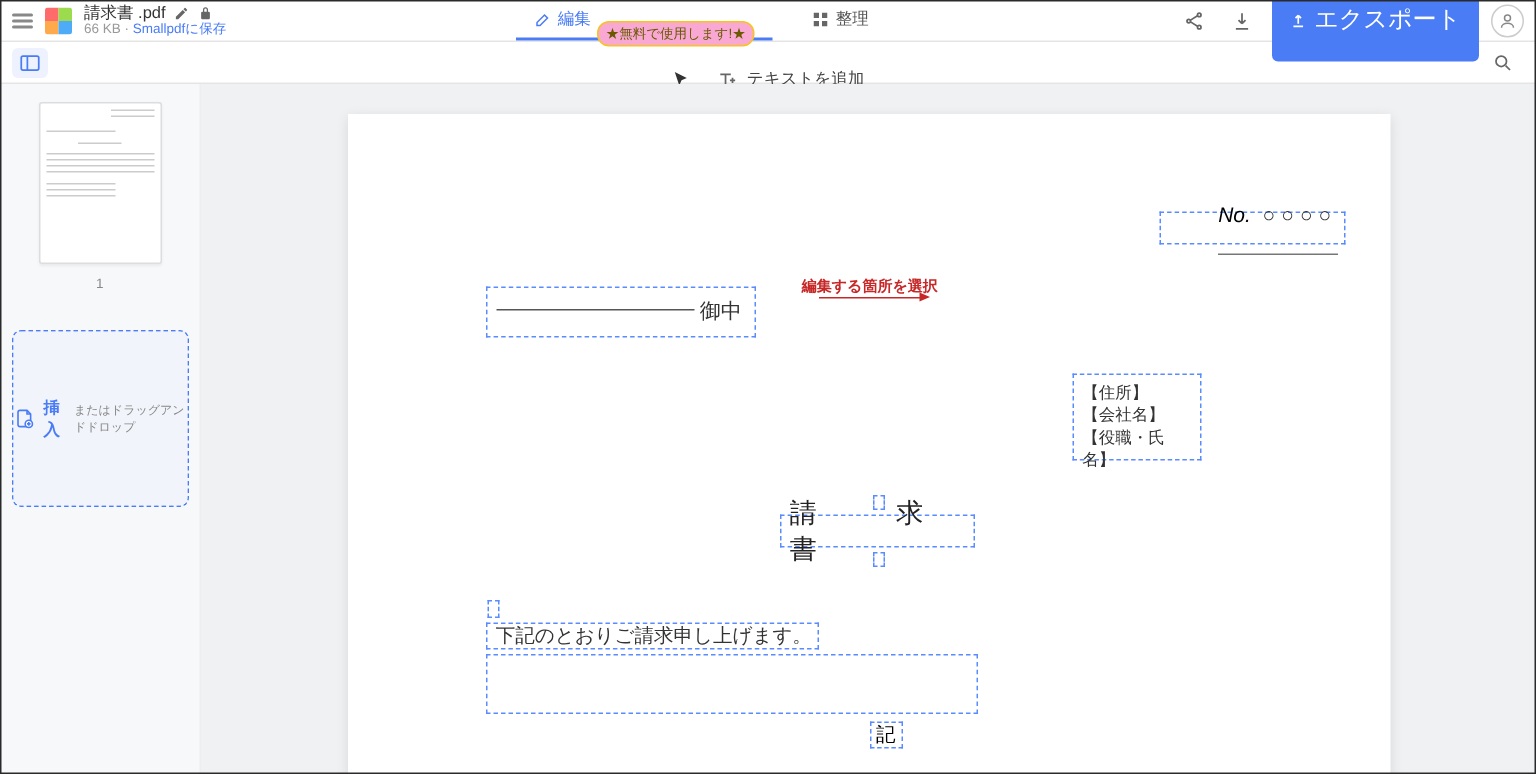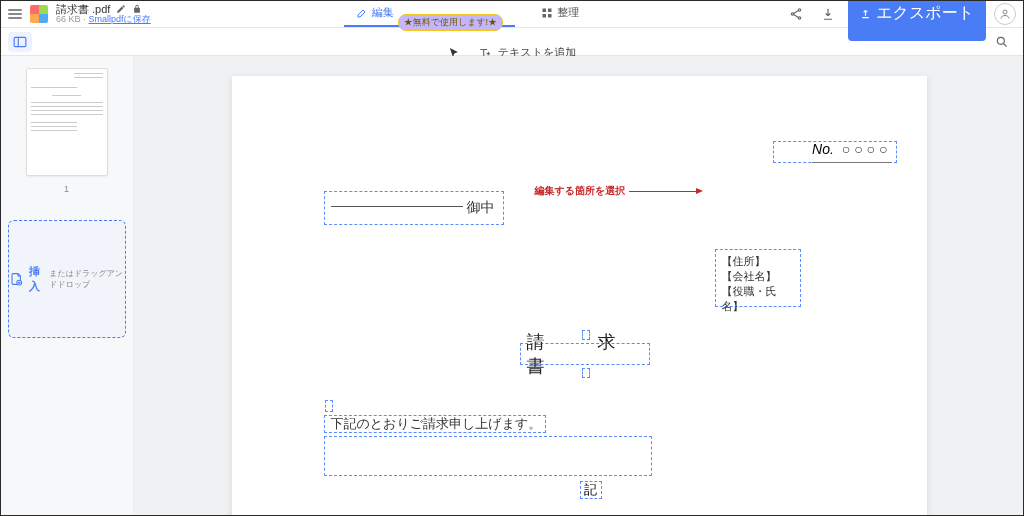--- a/index.html
+++ b/index.html
@@ -11,27 +11,27 @@
     .hamburger span { width: 14px; height: 2px; background: #888; border-radius: 1px; }
     .app-logo { width: 18px; height: 18px; margin-right: 8px; display: grid; grid-template: 1fr 1fr / 1fr 1fr; gap: 0; border-radius: 2px; overflow: hidden; }
     .app-logo div:nth-child(1){ background:#ff6b6b; }
     .app-logo div:nth-child(2){ background:#9bdb4d; }
     .app-logo div:nth-child(3){ background:#ffa94d; }
     .app-logo div:nth-child(4){ background:#4dabf7; }
     .file-info { display: flex; flex-direction: column; justify-content: flex-end; line-height: 1.1; }
     .file-name-row { display: flex; align-items: center; gap: 6px; font-size: 11px; color: #333; }
     .file-name-row .icon-sm { width: 10px; height: 10px; }
     .file-meta { font-size: 9px; color: #999; }
-    .file-meta a { color: #4a7cf6; text-decoration: underline; cursor: pointer; }
+    .file-meta a { color: #4a7cf6; cursor: pointer; }
     .header-spacer { flex: 1; }
     
     .tabs { display: flex; align-items: center; height: 100%; gap: 14px; }
     .tab { display: flex; align-items: center; gap: 4px; padding: 0 12px; height: 100%; font-size: 11px; color: #555; cursor: pointer; border-bottom: 2px solid transparent; }
     .tab.active { border-bottom: 2px solid #4a7cf6; color: #4a7cf6; background: #fff; }
-    .badge-promo { background: #c4b5fd; color: #6b5900; font-size: 9px; padding: 1px 5px; border-radius: 8px; border: 1px solid #f5c518; margin-top: 19px; }
+    .badge-promo { background: #f9a8d4; color: #6b5900; font-size: 9px; padding: 1px 5px; border-radius: 8px; border: 1px solid #f5c518; margin-top: 19px; }
     .tab-icon { width: 12px; height: 12px; display: inline-flex; align-items: center; justify-content: center; }
     
     .header-right { display: flex; align-items: center; gap: 8px; }
     .icon-btn { width: 24px; height: 24px; display: flex; align-items: center; justify-content: center; border-radius: 4px; cursor: pointer; color: #666; }
     .export-btn { display: flex; align-items: center; gap: 5px; background: #4a7cf6; color: #fff; border: none; padding: 17px 12px; font-size: 16px; border-radius: 4px; cursor: pointer; }
     .user-btn { width: 22px; height: 22px; border: 1px solid #ccc; border-radius: 50%; display: flex; align-items: center; justify-content: center; font-size: 10px; color: #666; }
     
     
     .toolbar { display: flex; align-items: center; height: 28px; border-bottom: 1px solid #e5e5e5; padding: 0 8px; position: relative; }
     .panel-toggle { width: 24px; height: 20px; display: flex; align-items: center; justify-content: center; background: #eef2ff; border-radius: 4px; cursor: pointer; }
@@ -56,21 +56,21 @@
     .insert-sub { font-size: 8px; color: #888; }
     
     .canvas { flex: 1; background: #f0f1f3; position: relative; overflow: hidden; display: flex; justify-content: center; padding-top: 20px; }
     .page { width: 695px; height: 900px; background: #fff; box-shadow: 0 2px 8px rgba(0,0,0,.1); position: relative; }
     
     
     .sel { position: absolute; border: 1.5px dashed #5a8cff; }
     
     .no-area { right: 30px; top: 65px; width: 124px; height: 22px; display: flex; align-items: center; justify-content: flex-end; padding-right: 4px; font-size: 14px; font-style: italic; font-family: "Times New Roman", serif; gap: 4px; }
     .no-dot { letter-spacing: 4px; color: #333; }
-    .no-under { border-bottom: 1px solid #777; padding-bottom: 5px; }
+    .no-under { border-bottom: 1px solid #777; padding-bottom: 18px; }
     
     .date-field { position: absolute; right: 28px; top: 107px; width: 156px; height: 18px; border: 2px solid #c62828; display: flex; align-items: center; }
     .date-inner { background: #3e87ff; color: #fff; font-size: 11px; padding: 1px 3px; letter-spacing: 1px; }
     
     .annotation { position: absolute; color: #c62828; font-size: 10px; font-weight: bold; display: flex; align-items: center; }
     .anno-arrow-line { width: 68px; height: 1px; background: #c62828; margin: 0 4px; position: relative; }
     .anno-arrow-line::after { content:''; position: absolute; right: -6px; top: -3px; border-left: 7px solid #c62828; border-top: 3.5px solid transparent; border-bottom: 3.5px solid transparent; }
     
     .gochu { left: 92px; top: 115px; width: 180px; height: 34px; display: flex; align-items: center; justify-content: flex-end; padding-right: 8px; font-size: 14px; color: #333; }
     .gochu-line { position: absolute; left: 6px; right: 40px; top: 14px; height: 1px; background: #555; }
@@ -245,21 +245,21 @@
     </div>
   </div>
 
   <div class="canvas">
     <div class="page">
 
       <div class="sel no-area">
         <span class="no-under"><span>No.</span>&nbsp;&nbsp;<span class="no-dot">○○○○</span></span>
       </div>
 
-      <div class="annotation" style="top:108px; left:303px;">
+      <div class="annotation" style="top:108px; left:303px;flex-direction:column;">
         <span>編集する箇所を選択</span>
         <div class="anno-arrow-line"></div>
       </div>
 
       <div class="sel gochu">
         <div class="gochu-line"></div>
         <span>御中</span>
       </div>
 
       <div class="sel addr-box">

